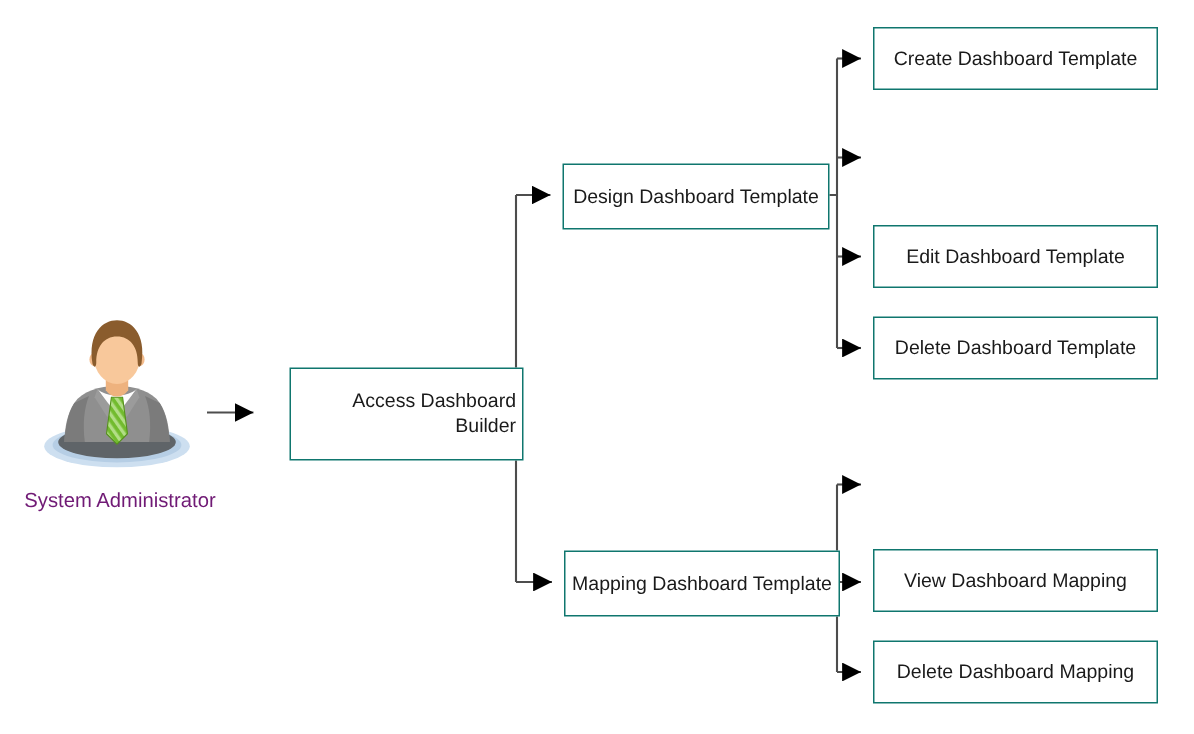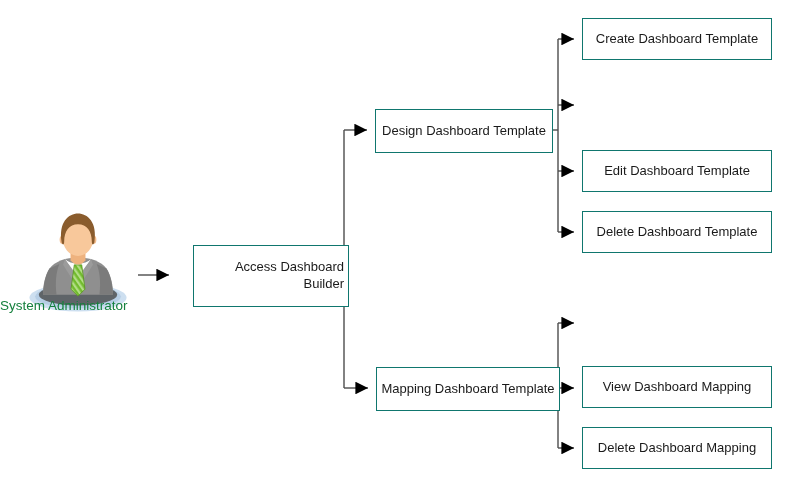--- a/index.html
+++ b/index.html
@@ -48,24 +48,24 @@
   #box-view-mapping    { top:366px; }
   #box-delete-mapping  { top:427px; }
 
   #actor-icon {
     position: absolute;
     left: 22px; top: 208px;
     width: 112px; height: 110px;
   }
   #actor-label {
     position: absolute;
-    left: 0px; top: 298px;
+    left: 0px; top: 326px;
     width: 160px;
-    text-align: left;
-    color: #15803d;
+    text-align: center;
+    color: #701a75;
     font-size: 13.5px;
   }
 </style>
 </head>
 <body>
 
 <div id="stage">
 
   <svg id="connector-layer" width="796" height="489" viewBox="0 0 796 489" xmlns="http://www.w3.org/2000/svg">
     <defs>

